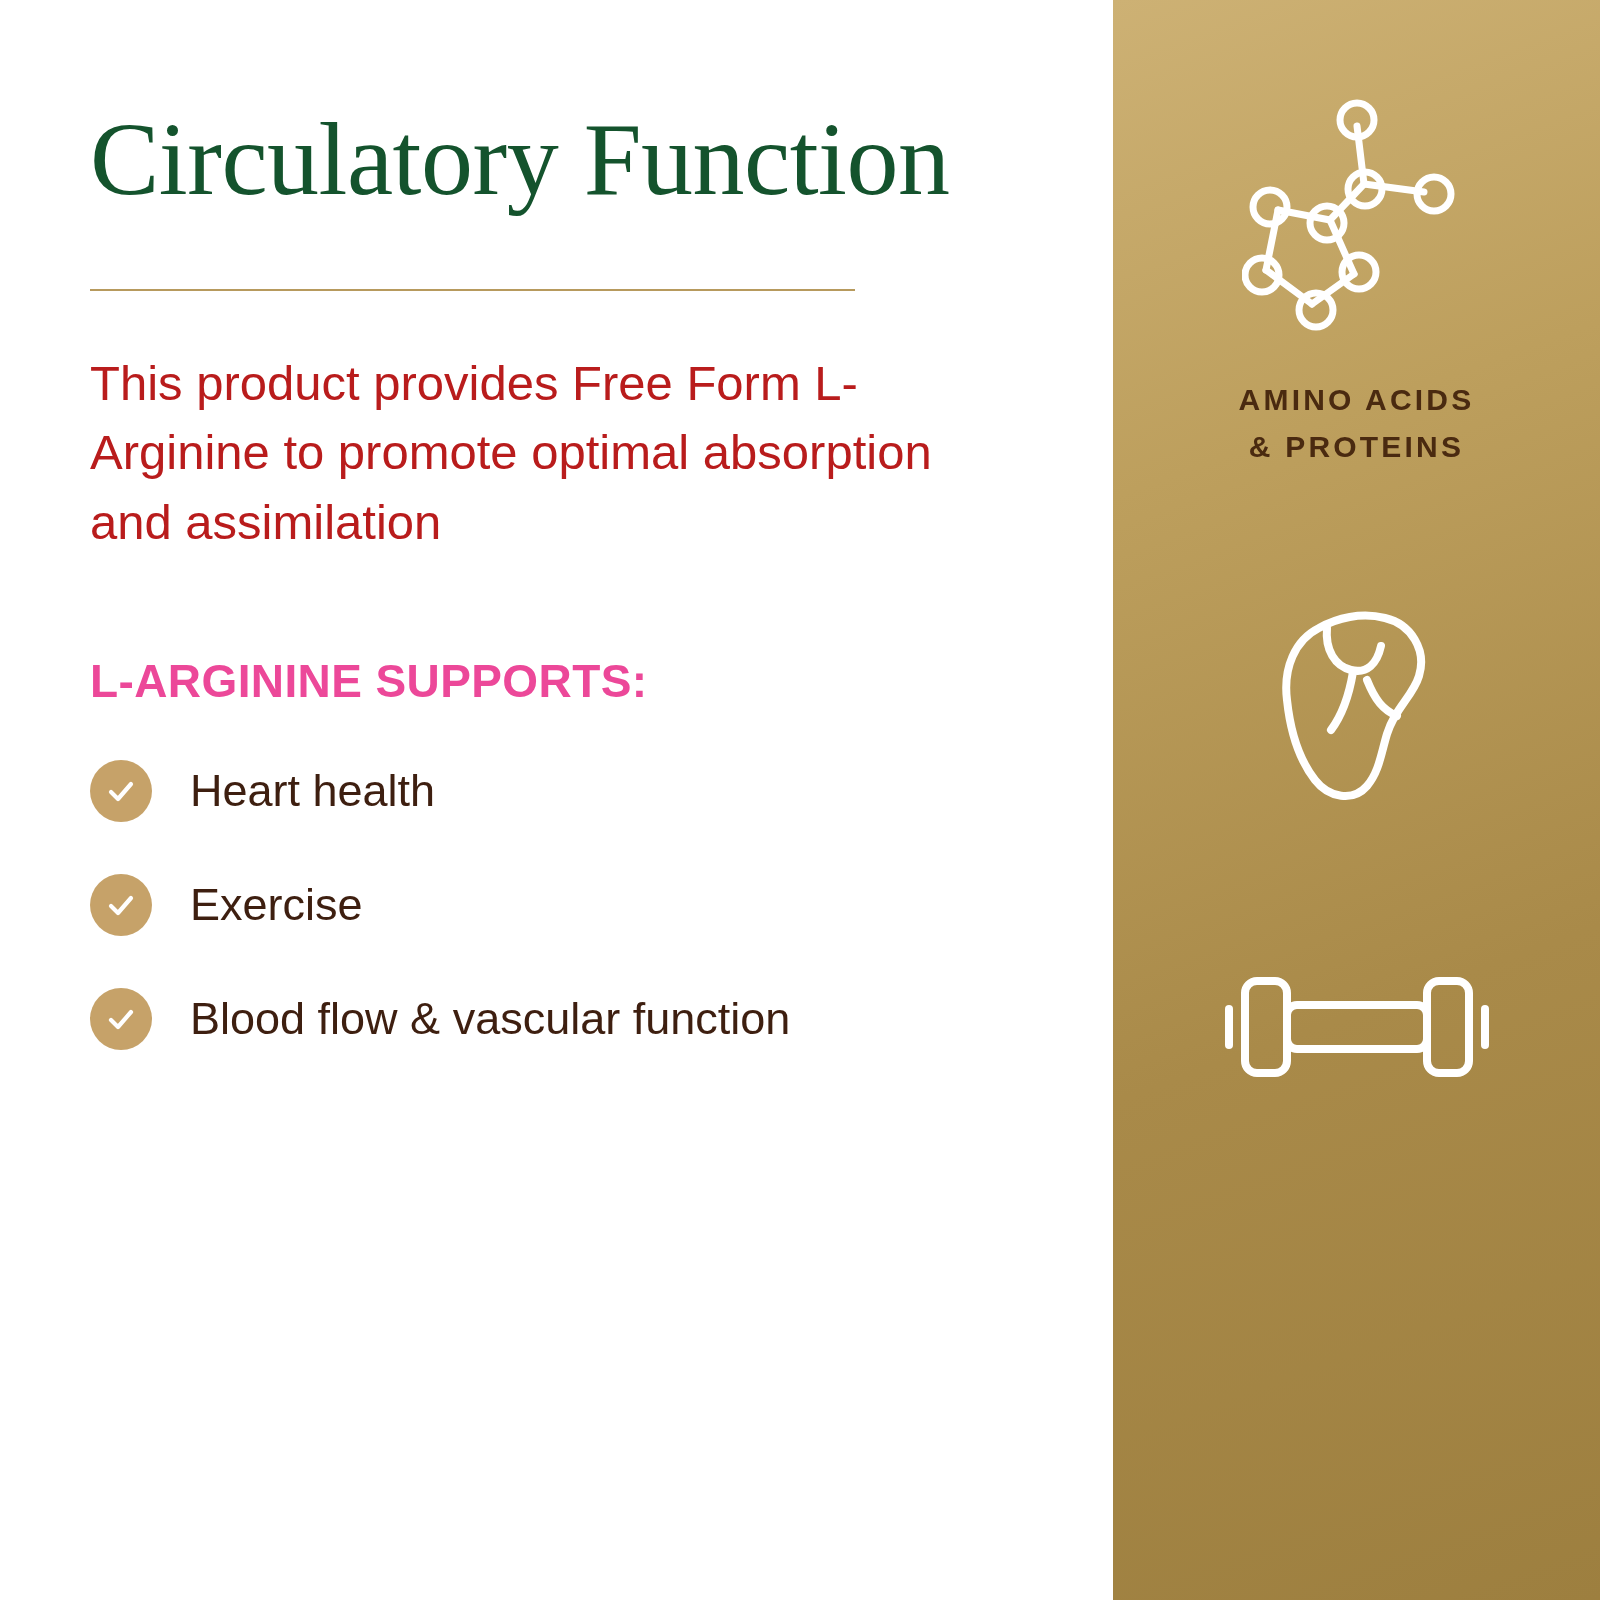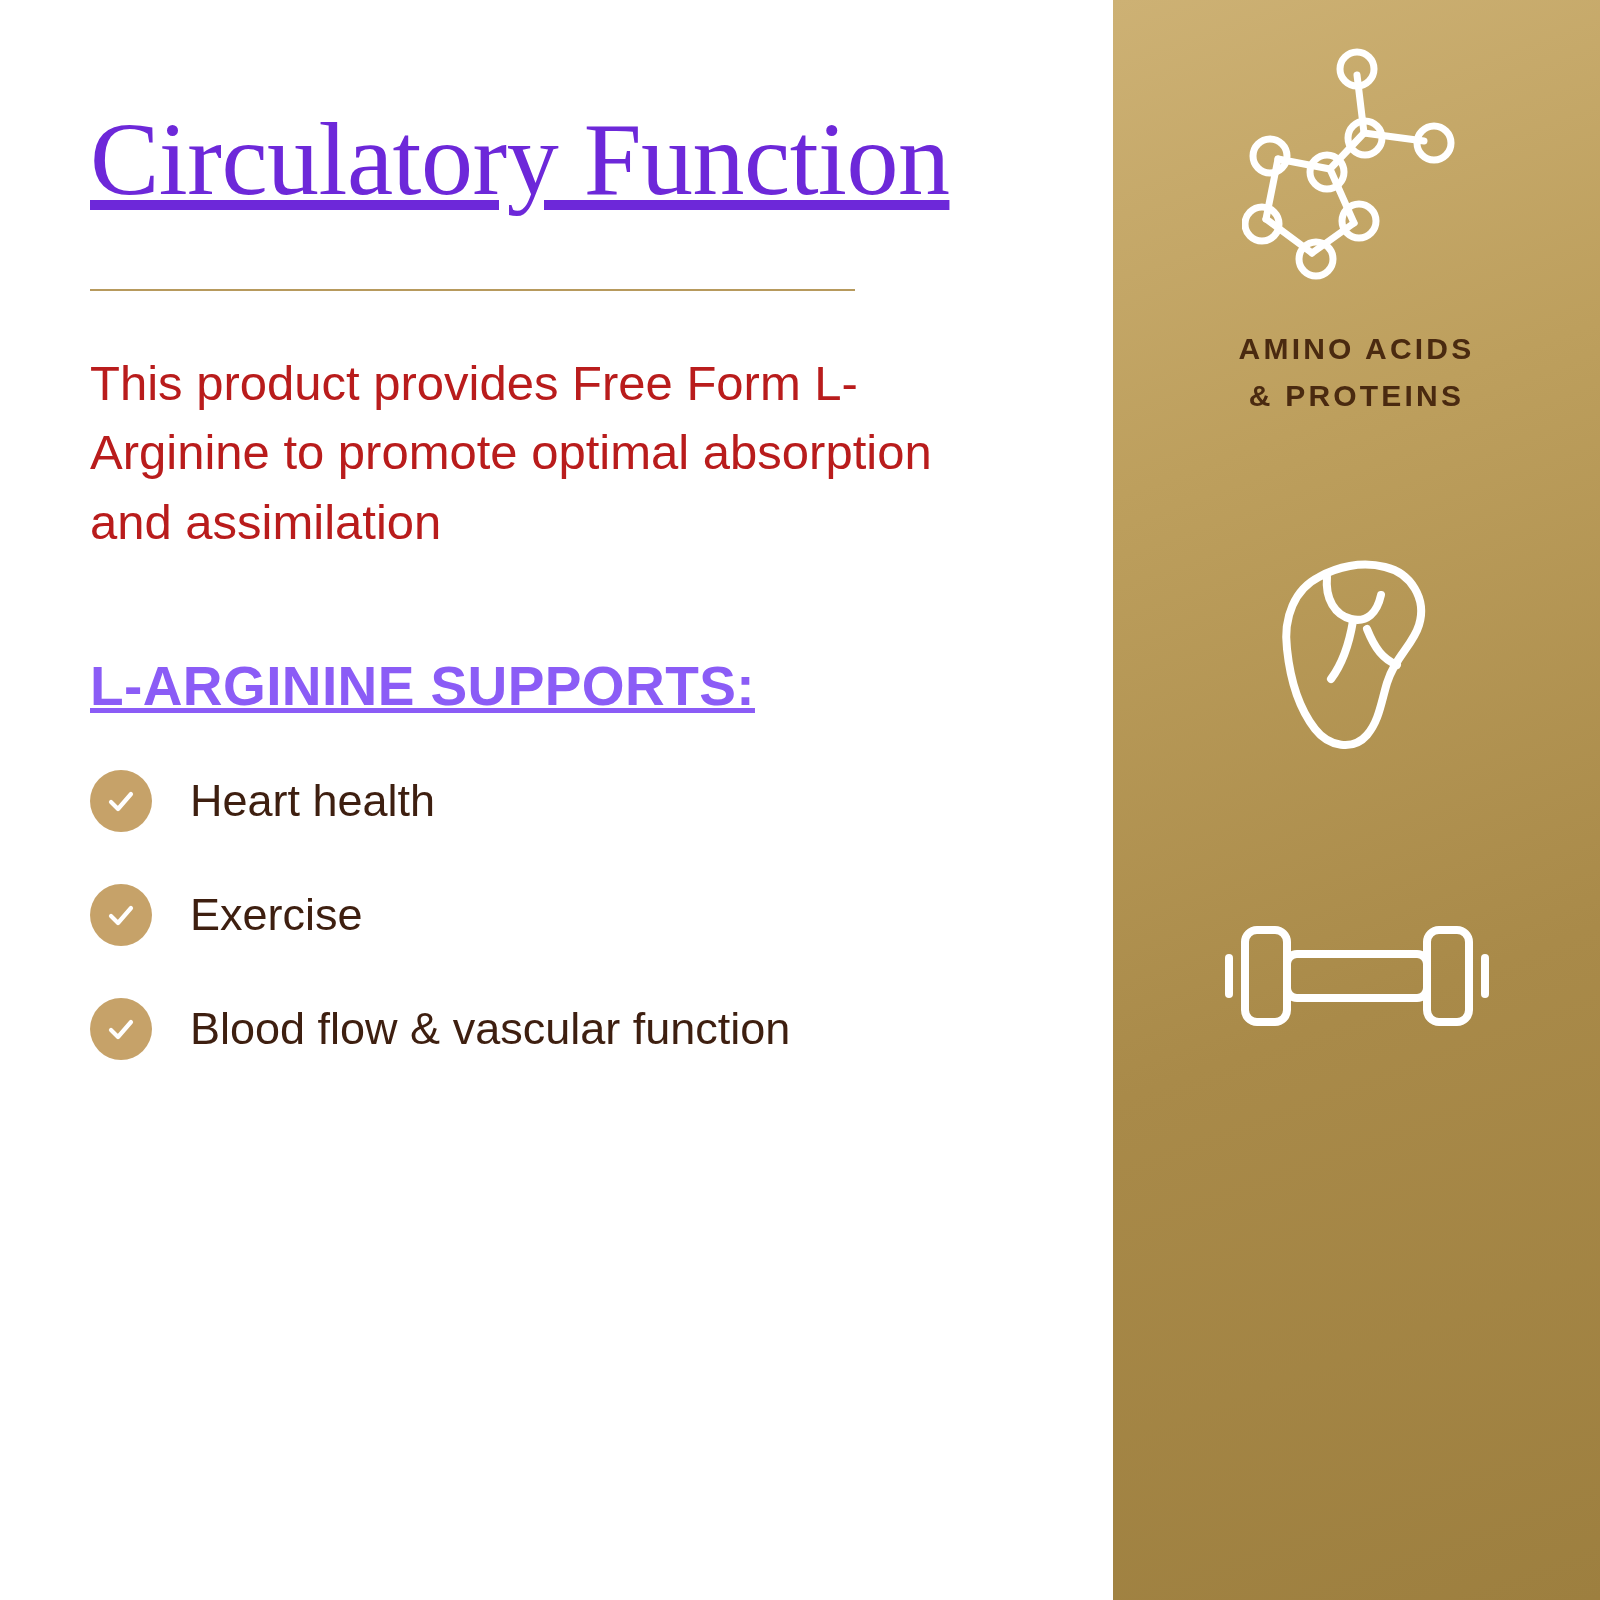--- a/index.html
+++ b/index.html
@@ -26,53 +26,51 @@
     position: relative;
     width: 1113px;
     height: 1600px;
     box-sizing: border-box;
     padding: 96px 90px 0 90px;
     background: #ffffff;
   }
 
   .headline {
     font-family: "Liberation Serif", serif;
-    color: #6d28d9;
+    color: #14532d;
     font-size: 104px;
     line-height: 1.22;
     font-weight: 400;
     letter-spacing: -0.5px;
     margin: 0;
     max-width: 900px;
-    text-decoration: underline;
   }
 
   .divider {
     margin-top: 66px;
     width: 765px;
     height: 2px;
     background: #b79a5d;
   }
 
   .lead {
     margin-top: 58px;
     color: #b91c1c;
     font-size: 49px;
     line-height: 1.42;
     font-weight: 400;
     max-width: 960px;
   }
 
   .supports-title {
     margin-top: 96px;
-    color: #8b5cf6;
-    font-size: 55px;
+    color: #ec4899;
+    font-size: 46px;
     font-weight: 700;
     letter-spacing: 0.4px;
-    text-decoration: underline;
   }
 
   .bullet-list {
     margin-top: 52px;
     list-style: none;
     padding: 0;
   }
   .bullet-item {
     display: flex;
     align-items: center;
@@ -102,21 +100,21 @@
   
   .right-panel {
     position: relative;
     width: 487px;
     height: 1600px;
     background: linear-gradient(160deg, #cdb174 0%, #bd9f5d 28%, #a98a49 62%, #9d7f3f 100%);
     display: flex;
     flex-direction: column;
     align-items: center;
     box-sizing: border-box;
-    padding-top: 41px;
+    padding-top: 92px;
   }
   .feature {
     width: 100%;
     display: flex;
     flex-direction: column;
     align-items: center;
   }
   .feature-icon {
     height: 250px;
     display: flex;

